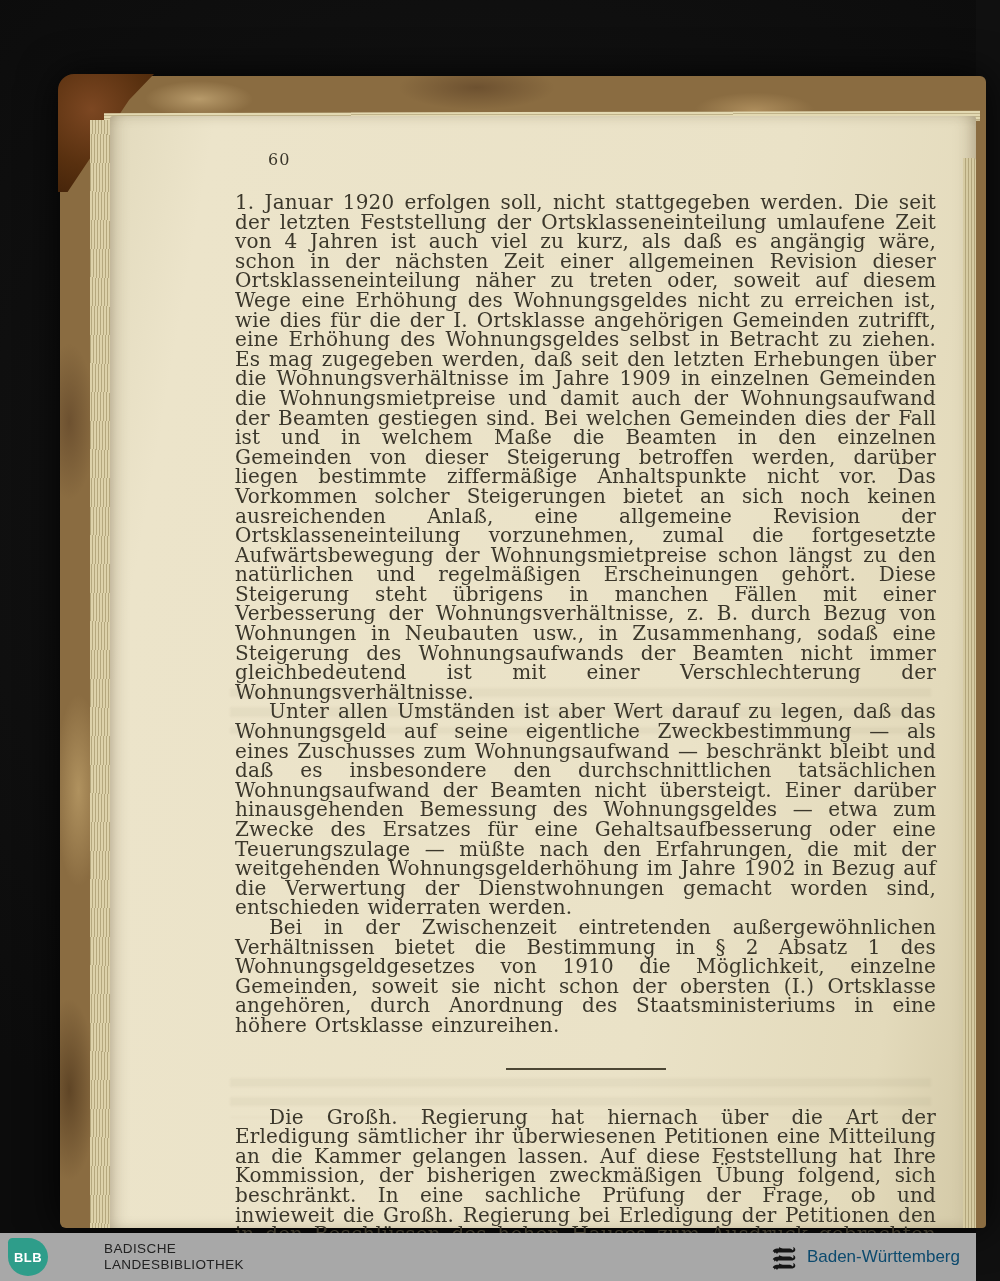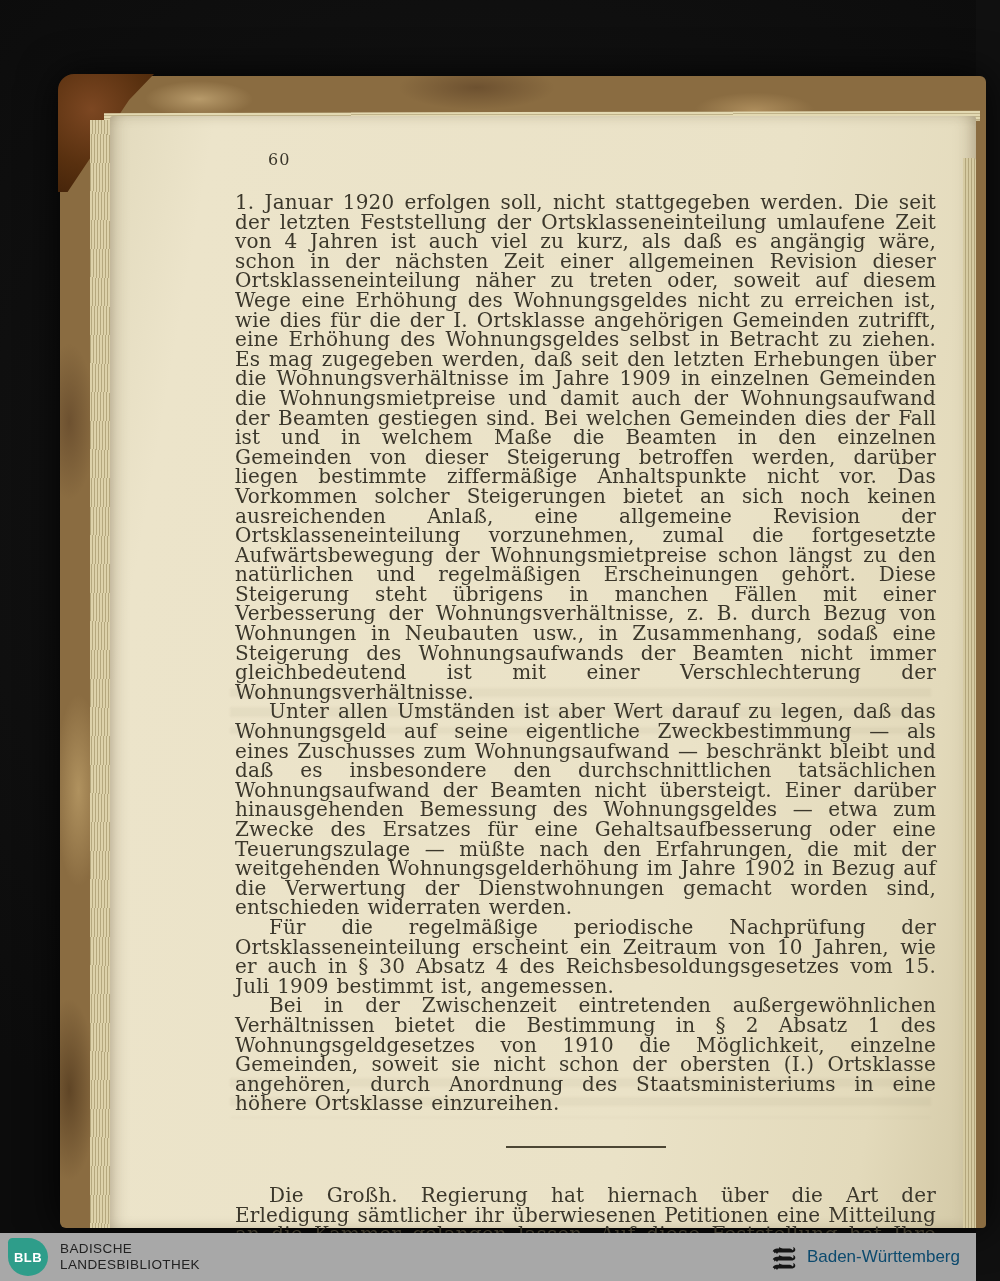--- a/index.html
+++ b/index.html
@@ -74,33 +74,32 @@
     <div class="page">
       <div class="ghost ghost-1"></div>
       <div class="ghost ghost-2"></div>
 
       <div class="content">
         <div class="pagenum-top">60</div>
 
         <div class="body-text">
           <p>1. Januar 1920 erfolgen soll, nicht stattgegeben werden.  Die seit der letzten Feststellung der Ortsklasseneinteilung umlaufene Zeit von 4 Jahren ist auch viel zu kurz, als daß es angängig wäre, schon in der nächsten Zeit einer allgemeinen Revision dieser Ortsklasseneinteilung näher zu treten oder, soweit auf diesem Wege eine Erhöhung des Wohnungsgeldes nicht zu erreichen ist, wie dies für die der I. Ortsklasse angehörigen Gemeinden zutrifft, eine Erhöhung des Wohnungsgeldes selbst in Betracht zu ziehen.  Es mag zugegeben werden, daß seit den letzten Erhebungen über die Wohnungsverhältnisse im Jahre 1909 in einzelnen Gemeinden die Wohnungsmietpreise und damit auch der Wohnungsaufwand der Beamten gestiegen sind.  Bei welchen Gemeinden dies der Fall ist und in welchem Maße die Beamten in den einzelnen Gemeinden von dieser Steigerung betroffen werden, darüber liegen bestimmte ziffermäßige Anhaltspunkte nicht vor.  Das Vorkommen solcher Steigerungen bietet an sich noch keinen ausreichenden Anlaß, eine allgemeine Revision der Ortsklasseneinteilung vorzunehmen, zumal die fortgesetzte Aufwärtsbewegung der Wohnungsmietpreise schon längst zu den natürlichen und regelmäßigen Erscheinungen gehört.  Diese Steigerung steht übrigens in manchen Fällen mit einer Verbesserung der Wohnungsverhältnisse, z. B. durch Bezug von Wohnungen in Neubauten usw., in Zusammenhang, sodaß eine Steigerung des Wohnungsaufwands der Beamten nicht immer gleichbedeutend ist mit einer Verschlechterung der Wohnungsverhältnisse.</p>
           <p class="indent">Unter allen Umständen ist aber Wert darauf zu legen, daß das Wohnungsgeld auf seine eigentliche Zweckbestimmung — als eines Zuschusses zum Wohnungsaufwand — beschränkt bleibt und daß es insbesondere den durchschnittlichen tatsächlichen Wohnungsaufwand der Beamten nicht übersteigt.  Einer darüber hinausgehenden Bemessung des Wohnungsgeldes — etwa zum Zwecke des Ersatzes für eine Gehaltsaufbesserung oder eine Teuerungszulage — müßte nach den Erfahrungen, die mit der weitgehenden Wohnungsgelderhöhung im Jahre 1902 in Bezug auf die Verwertung der Dienstwohnungen gemacht worden sind, entschieden widerraten werden.</p>
-          <p class="indent">Für die regelmäßige periodische Nachprüfung der Ortsklasseneinteilung erscheint ein Zeitraum von 10 Jahren, wie er auch in § 30 Absatz 4 des Reichsbesoldungsgesetzes vom 15. Juli 1909 bestimmt ist, angemessen.</p>
           <p class="indent">Bei in der Zwischenzeit eintretenden außergewöhnlichen Verhältnissen bietet die Bestimmung in § 2 Absatz 1 des Wohnungsgeldgesetzes von 1910 die Möglichkeit, einzelne Gemeinden, soweit sie nicht schon der obersten (I.) Ortsklasse angehören, durch Anordnung des Staatsministeriums in eine höhere Ortsklasse einzureihen.</p>
           <div class="divider"></div>
           <p class="indent">Die Großh. Regierung hat hiernach über die Art der Erledigung sämtlicher ihr überwiesenen Petitionen eine Mitteilung an die Kammer gelangen lassen.  Auf diese Feststellung hat Ihre Kommission, der bisherigen zweckmäßigen Übung folgend, sich beschränkt.  In eine sachliche Prüfung der Frage, ob und inwieweit die Großh. Regierung bei Erledigung der Petitionen den in den Beschlüssen des hohen Hauses zum Ausdruck gebrachten Wünschen gerecht geworden ist, hat Ihre Kommission nicht eintreten können.  Eine große Anzahl gerade der wichtigsten Petitionen, auf welche diese Nachweisung sich mit erstreckt, insbesondere aus dem Gebiet des Eisenbahnwesens, sind von andern Kommissionen des hohen Hauses während des letzten Landtags behandelt worden.  Eine sachliche Nachprüfung würde auch einen großen Zeitaufwand und damit eine Verzögerung der Verhandlung über die Nachweisung im hohen Hause bedingen.  Der Hauptwert der dem hohen Hause gegebenen Nachweisungen besteht aber gerade darin, daß die Kammer sowohl wie die Öffentlichkeit schon bei Beginn ihrer Arbeiten über die Stellungnahme der Großh. Regierung zu den Beschlüssen des letzten Landtages unterrichtet wird.  Damit wird dem hohen Hause die Möglichkeit gegeben, bei den weiteren Beratungen seinerseits an die einschlägigen Fragen soweit erforderlich aufs neue heranzutreten.  Die beteiligten Kreise der Bevölkerung werden in den Stand gesetzt, ihre Wünsche und Beschwerden, soweit sie Berücksichtigung nicht gefunden haben, wiederholt den Landständen zu unterbreiten und gegenüber erhobenen Einwendungen weiter zu begründen.  Über einzelne Gegenstände sind auch Gesetzesvorlagen angekündigt.  Ihre Kommission glaubt daher diesen Bericht dem hohen Hause lediglich zur Kenntnisnahme vorlegen, von Stellung irgendwelcher Anträge aber absehen zu sollen.  Eine Erklärung des Einverständnisses mit der Art der Erledigung der Petitionen durch die Großh. Regierung darf hierin nicht erblickt werden.</p>
         </div>
 
       </div>
 
       <div class="edges-right"></div>
     </div>
   </div>
 
-  <div class="footer" style="background: rgb(168, 168, 168);">
+  <div class="footer" style="background: rgb(168, 168, 168); gap: 44px;">
     <div class="blb-logo" style="background: rgb(46, 157, 138);">BLB</div>
     <div class="library-name">
       <div>BADISCHE</div>
       <div>LANDESBIBLIOTHEK</div>
     </div>
     <div class="footer-right">
       <svg class="coa" viewBox="0 0 40 36" aria-hidden="true">
         <g fill="#161616">
           <g id="lion">
             <path d="M4 9.5 C5.5 6 9 5 12.5 5.8 L14.3 3.2 C15.2 4.8 17 5.3 19 5.3 L27.5 5.3 C30.5 5.3 32.6 6.3 33.6 8 C35 7 35.4 5 34 3 C36.6 3.4 38.2 6 37.2 8.6 C36.4 10.5 34.3 11.2 31.3 11.2 L12 11.2 L10.3 13.4 L8.8 11.2 L6.5 12.6 L6 10.6 Z"></path>

